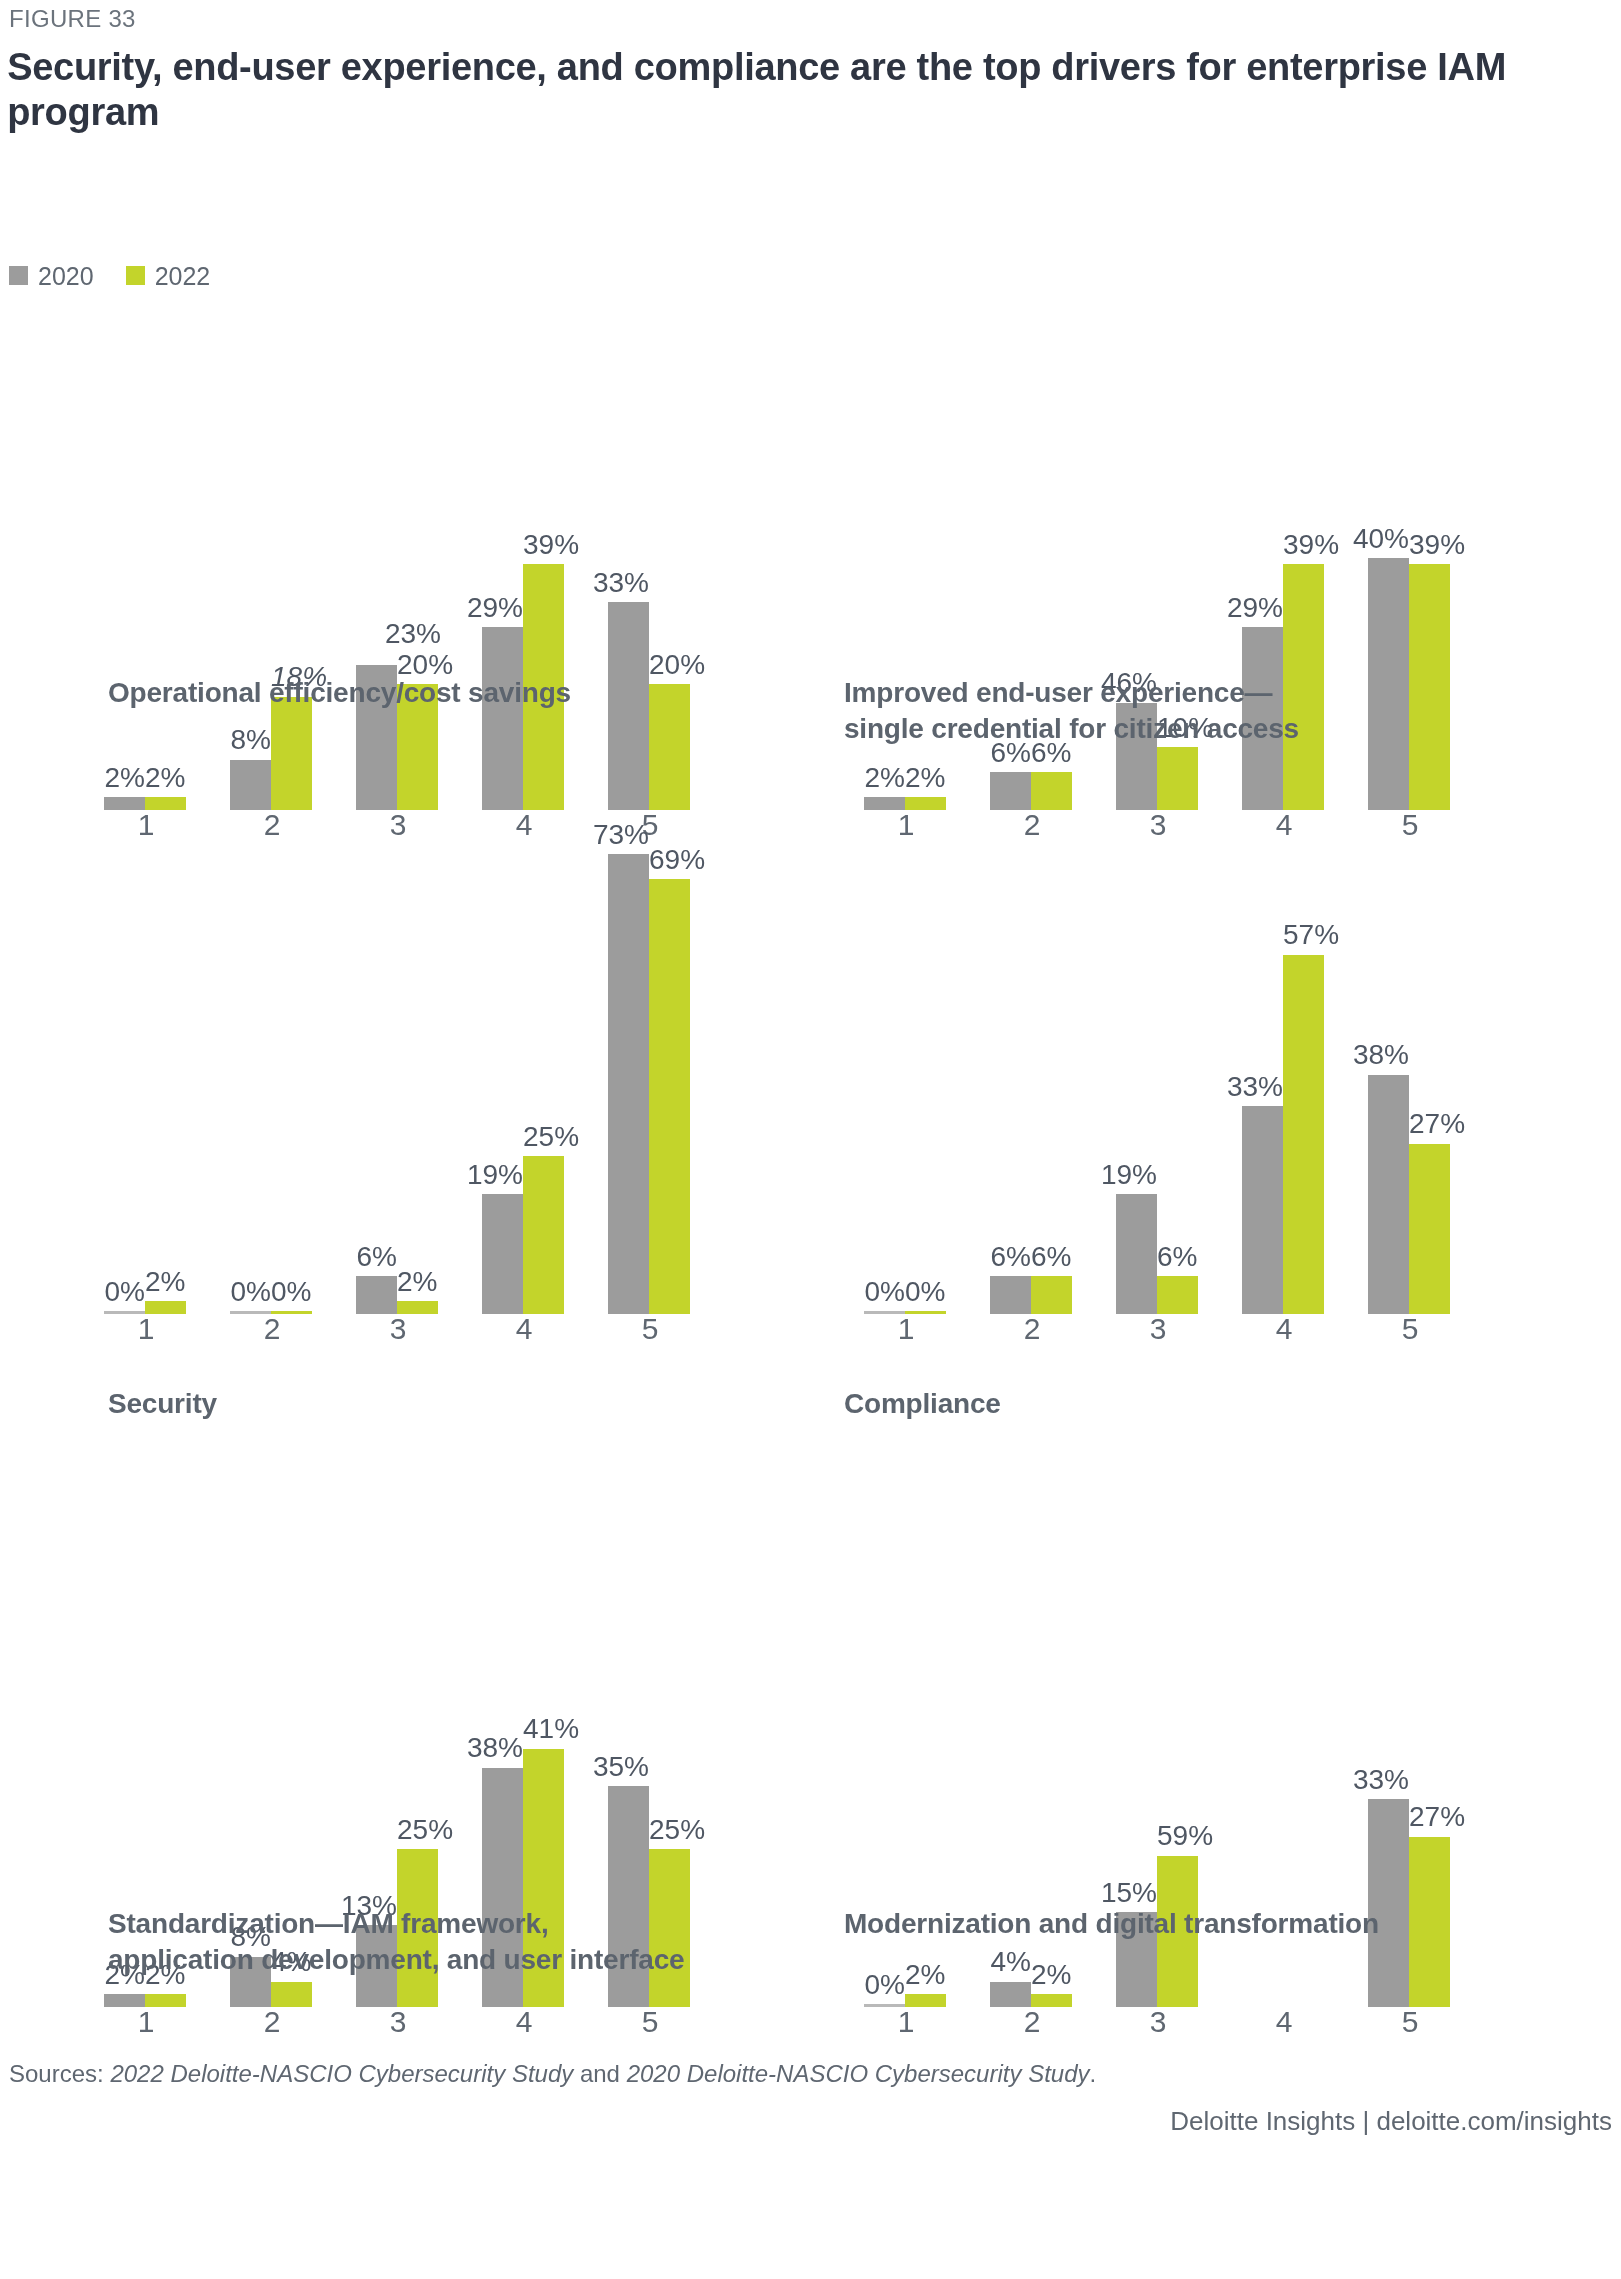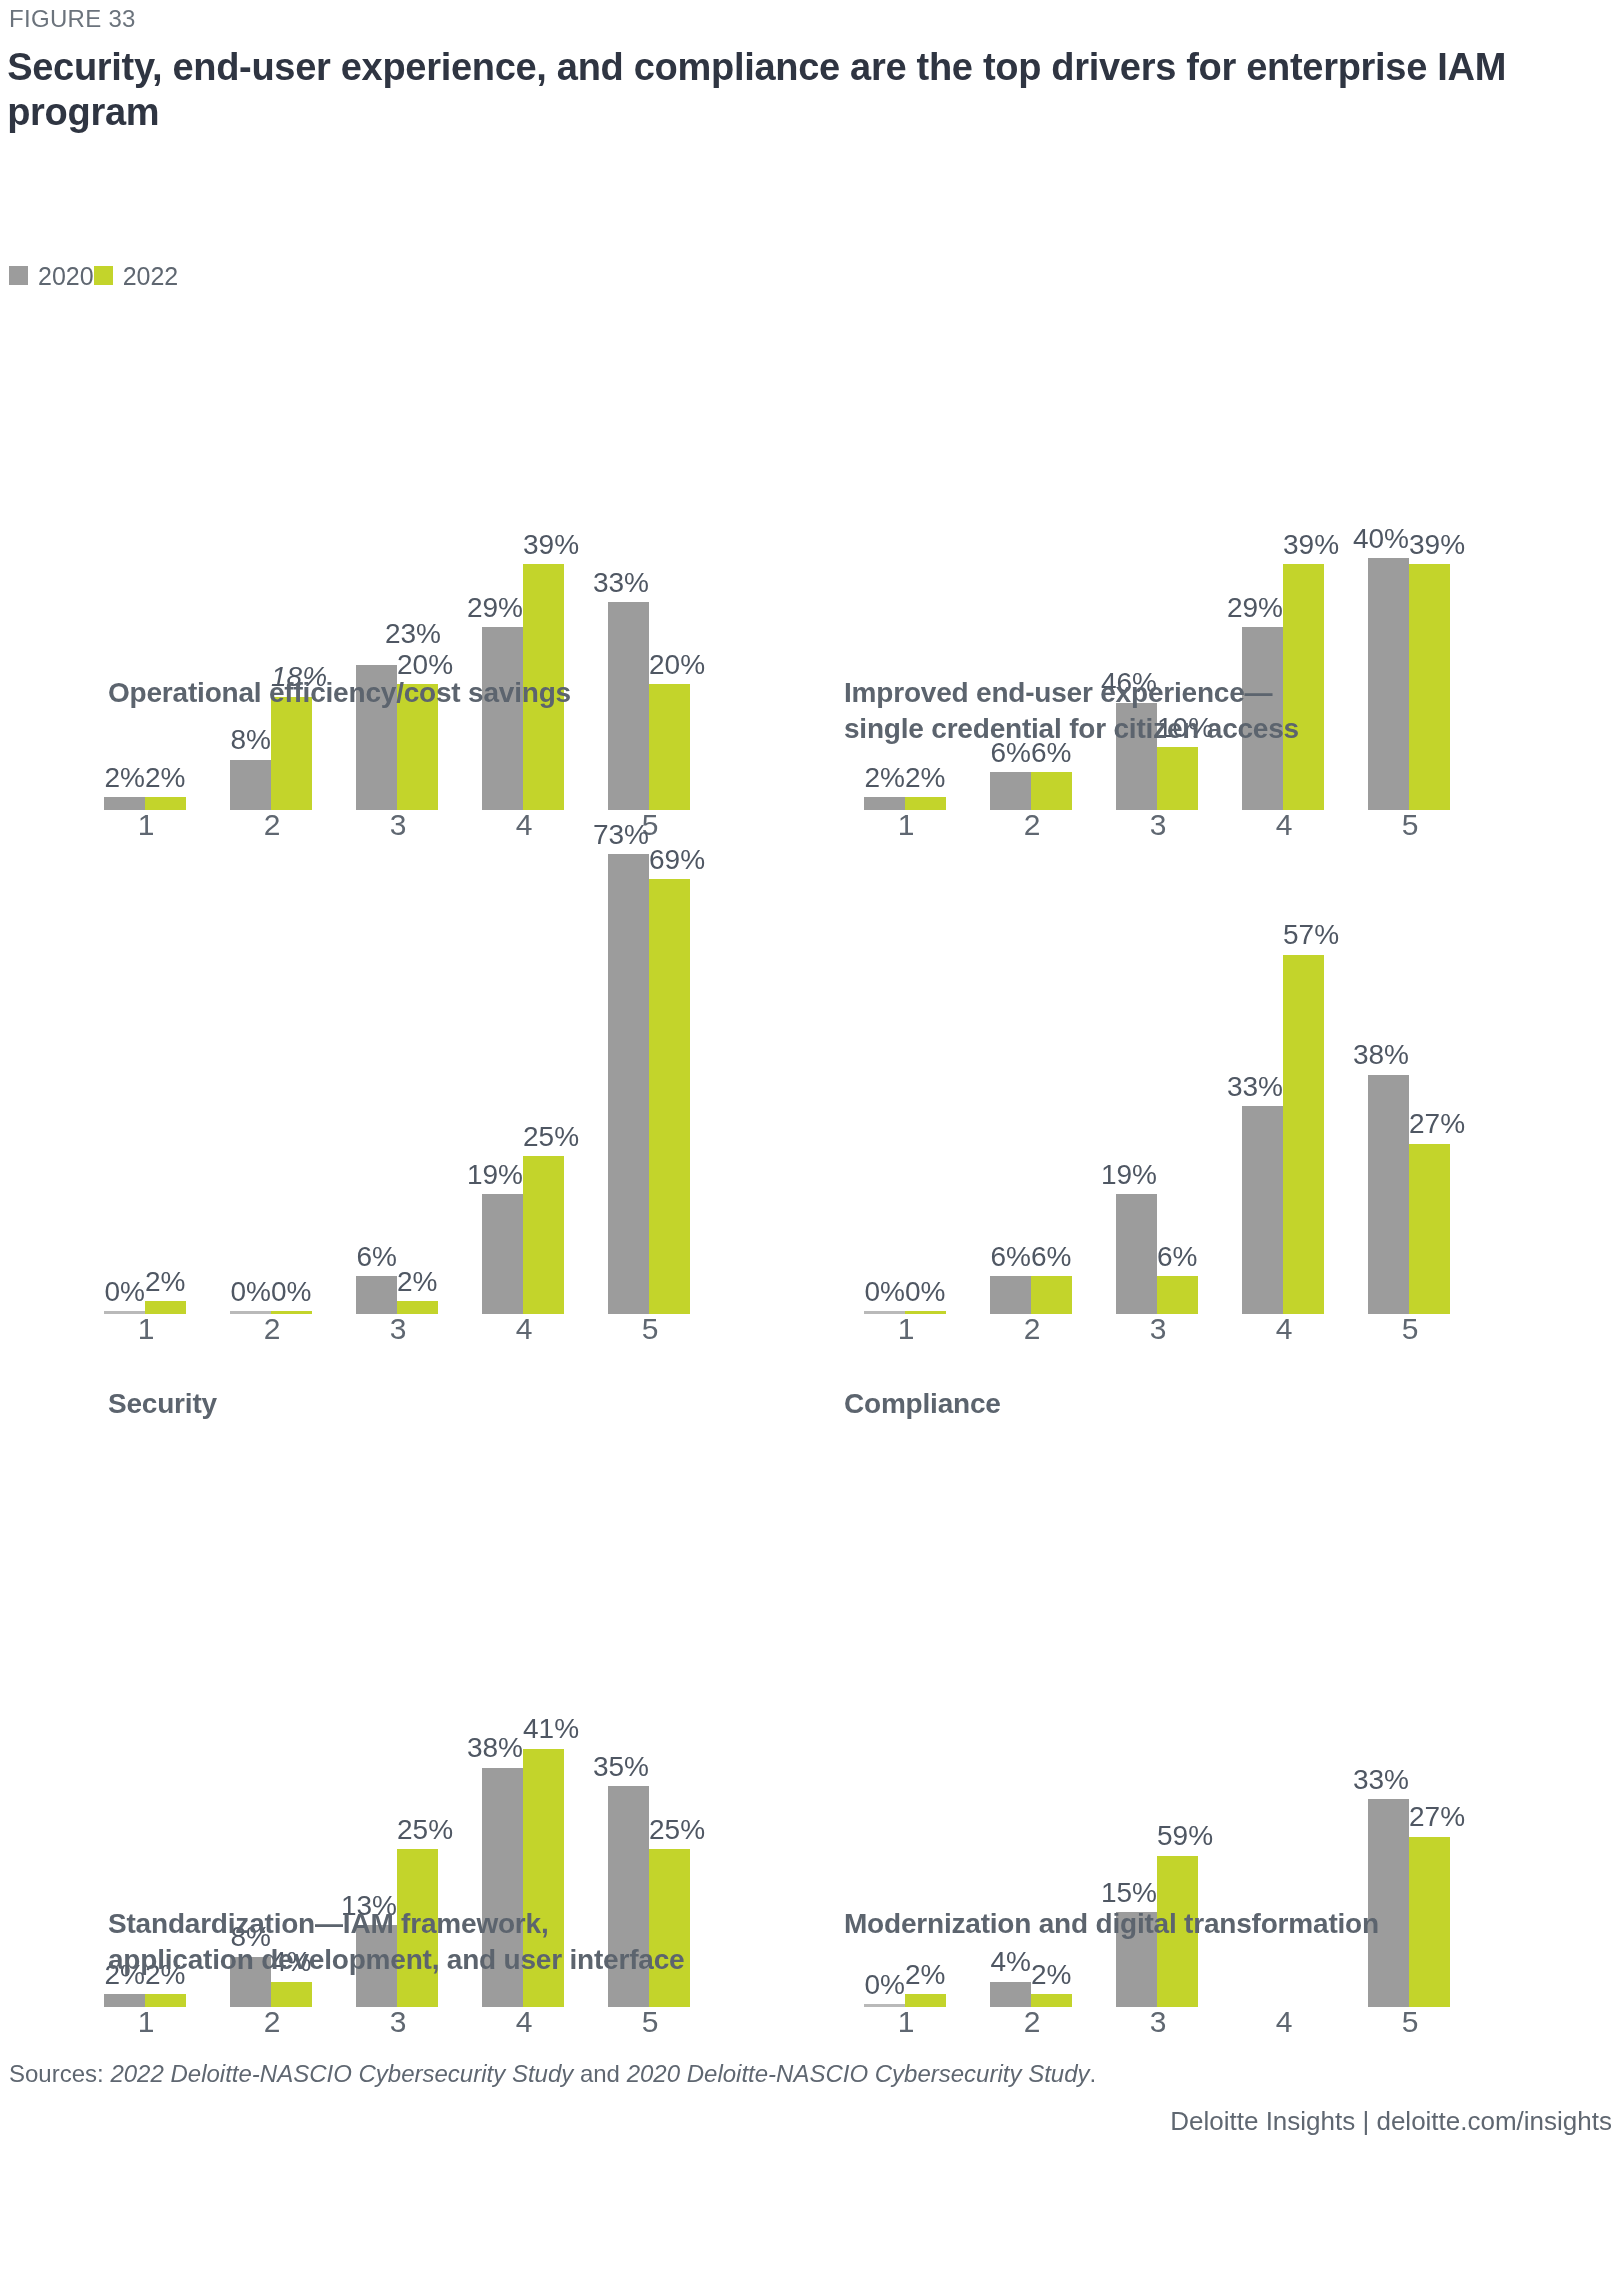--- a/index.html
+++ b/index.html
@@ -46,20 +46,21 @@
     color: #2f3542;
     letter-spacing: -0.2px;
   }
 
   
   .legend {
     position: absolute;
     left: 9px; top: 263px;
     display: flex;
     align-items: center;
+    gap: 32px;
   }
   .legend-item { display: flex; align-items: center; gap: 10px; }
   .swatch { width: 19px; height: 19px; display: block; }
   .swatch.y2020 { background: #9c9c9c; }
   .swatch.y2022 { background: #c3d42b; }
   .legend-label {
     font-size: 25px;
     color: #5f6771;
     line-height: 1;
     position: relative;

